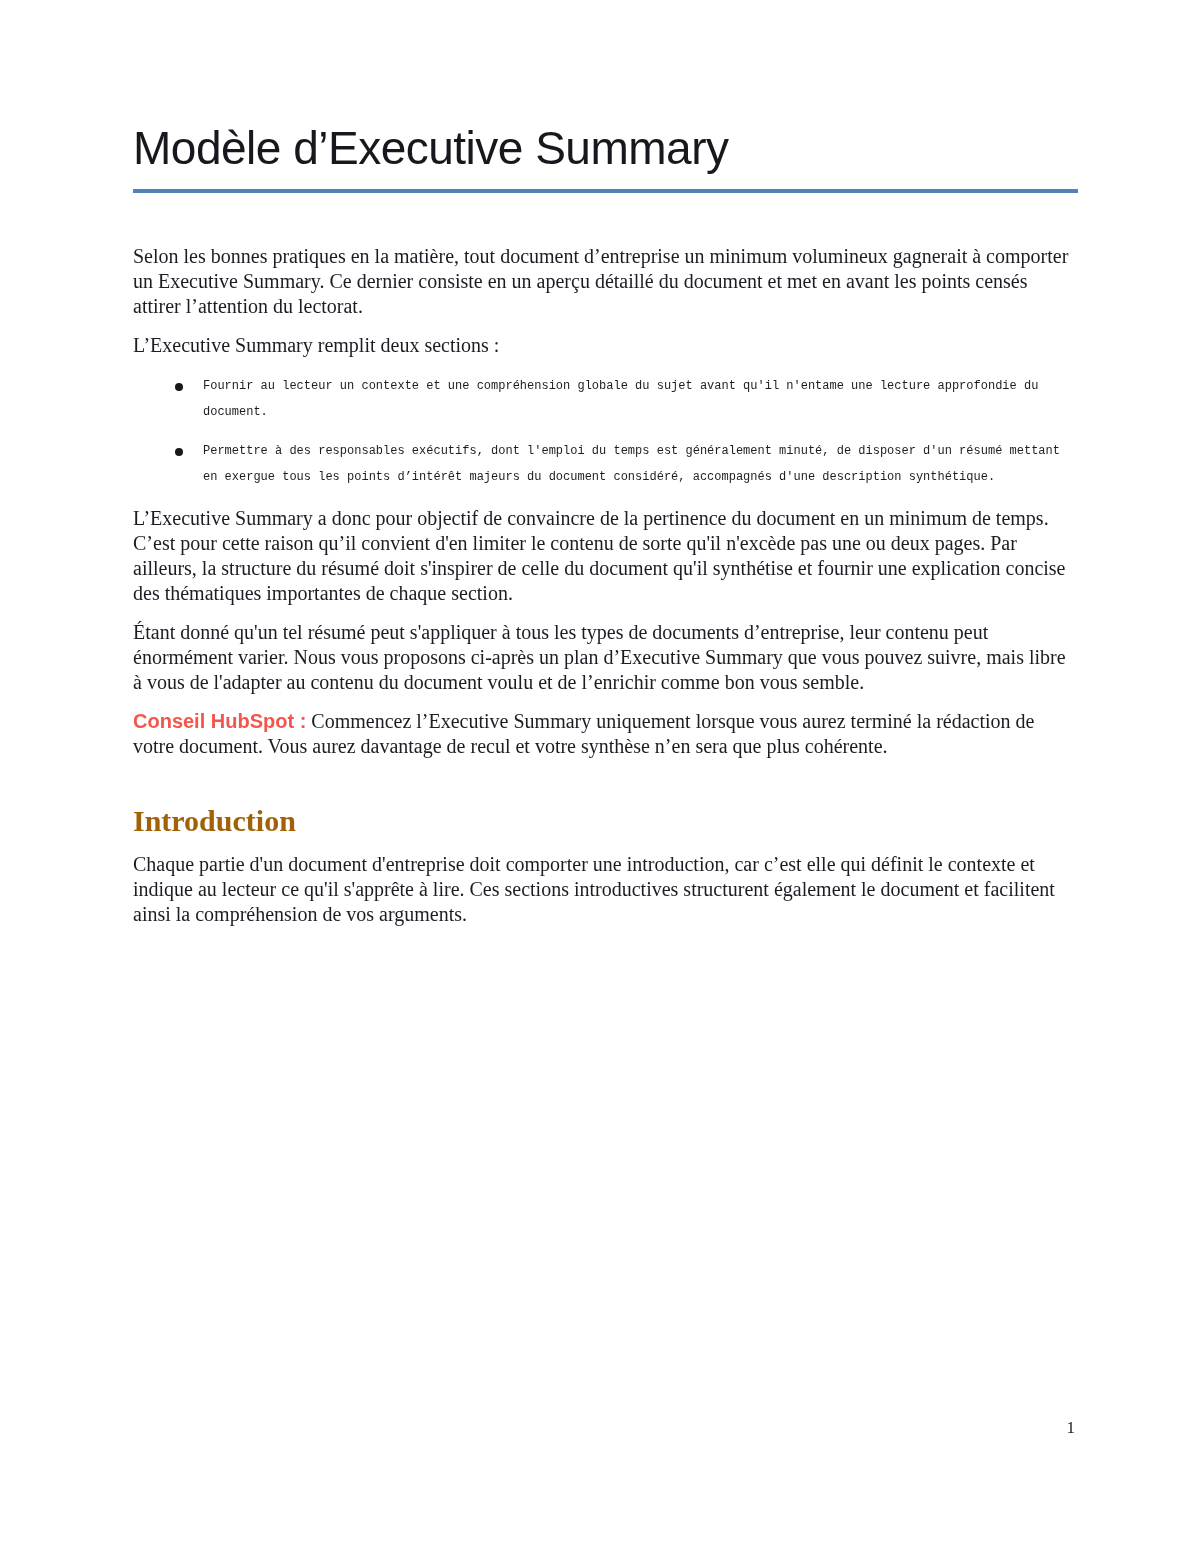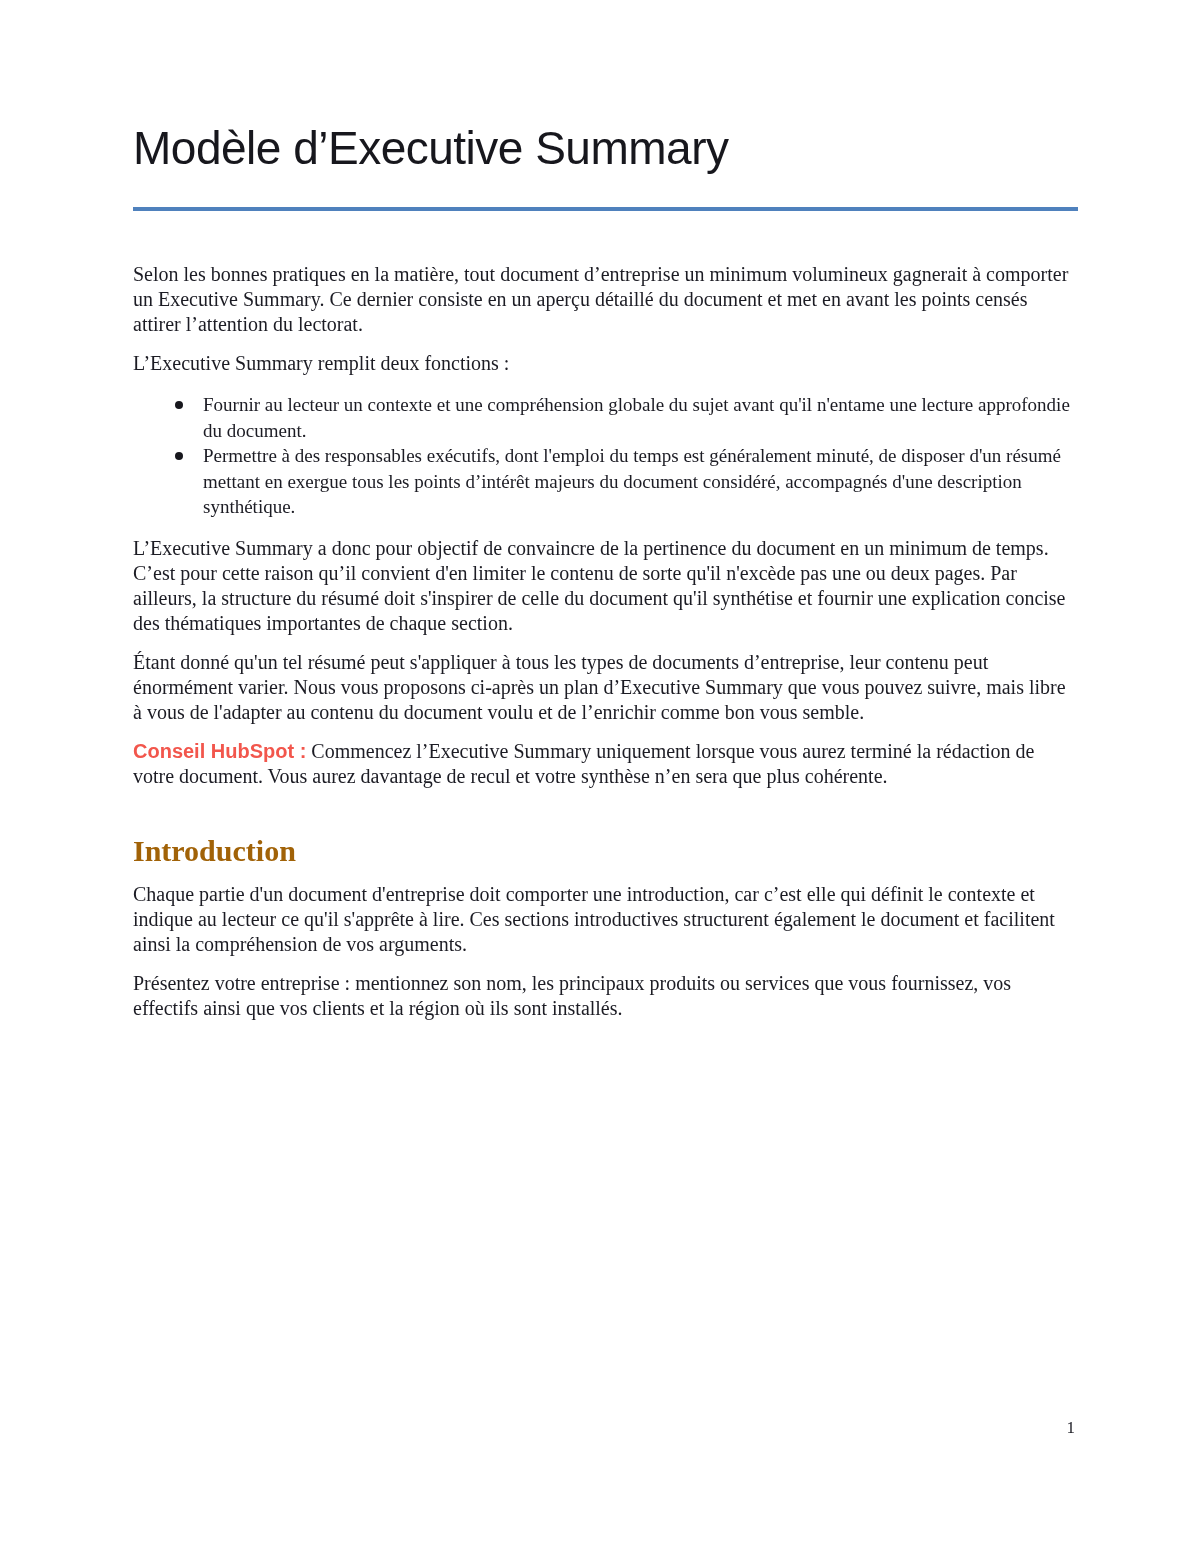--- a/index.html
+++ b/index.html
@@ -19,41 +19,41 @@
     width:945px;
   }
   .doc-title {
     margin:122px 0 0 0;
     font-family:"Liberation Sans", sans-serif;
     font-weight:400;
     font-size:46px;
     line-height:53px;
     color:#17171d;
     letter-spacing:-0.5px;
-    padding-bottom:32px;
+    padding-bottom:14px;
     border-bottom:4px solid #4f81bd;
   }
   p.body-p {
     margin:14px 0 0 0;
     font-size:20px;
     line-height:25px;
     color:#1c1c24;
   }
   p.first-after-title { margin-top:51px; }
   ul.bullet-list {
     margin:16px 0 0 0;
     padding:0;
     list-style:none;
   }
   ul.bullet-list li {
     position:relative;
-    margin-top:0;
+    margin-top:14px;
     padding-left:70px;
-    font-family:Liberation Serif, serif;
-    font-size:19px;
+    font-family:Liberation Mono, monospace;
+    font-size:12px;
     line-height:25.5px;
     color:#1c1c24;
   }
   ul.bullet-list li .dot {
     position:absolute;
     left:42px;
     top:9px;
     width:8px;
     height:8px;
     border-radius:50%;
@@ -88,21 +88,21 @@
 </head>
 <body>
 
 <div class="page">
   <div class="content">
 
     <h1 class="doc-title">Modèle d’Executive Summary</h1>
 
     <p class="body-p first-after-title">Selon les bonnes pratiques en la matière, tout document d’entreprise un minimum volumineux gagnerait à comporter un Executive Summary. Ce dernier consiste en un aperçu détaillé du document et met en avant les points censés attirer l’attention du lectorat.</p>
 
-    <p class="body-p">L’Executive Summary remplit deux fonctions :</p>
+    <p class="body-p">L’Executive Summary remplit deux sections :</p>
 
     <ul class="bullet-list">
       <li>
         <span class="dot"></span>
         <span>Fournir au lecteur un contexte et une compréhension globale du sujet avant qu'il n'entame une lecture approfondie du document.</span>
       </li>
       <li>
         <span class="dot"></span>
         <span>Permettre à des responsables exécutifs, dont l'emploi du temps est généralement minuté, de disposer d'un résumé mettant en exergue tous les points d’intérêt majeurs du document considéré, accompagnés d'une description synthétique.</span>
       </li>
@@ -114,18 +114,17 @@
 
     <p class="body-p conseil-p"><span class="conseil-label">Conseil HubSpot :</span> <span>Commencez l’Executive Summary uniquement lorsque vous aurez terminé la rédaction de votre document. Vous aurez davantage de recul et votre synthèse n’en sera que plus cohérente.</span></p>
 
     <h2 class="section-heading">Introduction</h2>
 
     <p class="body-p">Chaque partie d'un document d'entreprise doit comporter une introduction, car c’est elle qui définit le contexte et indique au lecteur ce qu'il s'apprête à lire. Ces sections introductives structurent également le document et facilitent ainsi la compréhension de vos arguments.</p>
 
 
 
 
-    <p class="body-p">Présentez votre entreprise : mentionnez son nom, les principaux produits ou services que vous fournissez, vos effectifs ainsi que vos clients et la région où ils sont installés.</p>
 
   </div>
 
   <div class="page-number">1</div>
 </div>
 
 </body></html>

